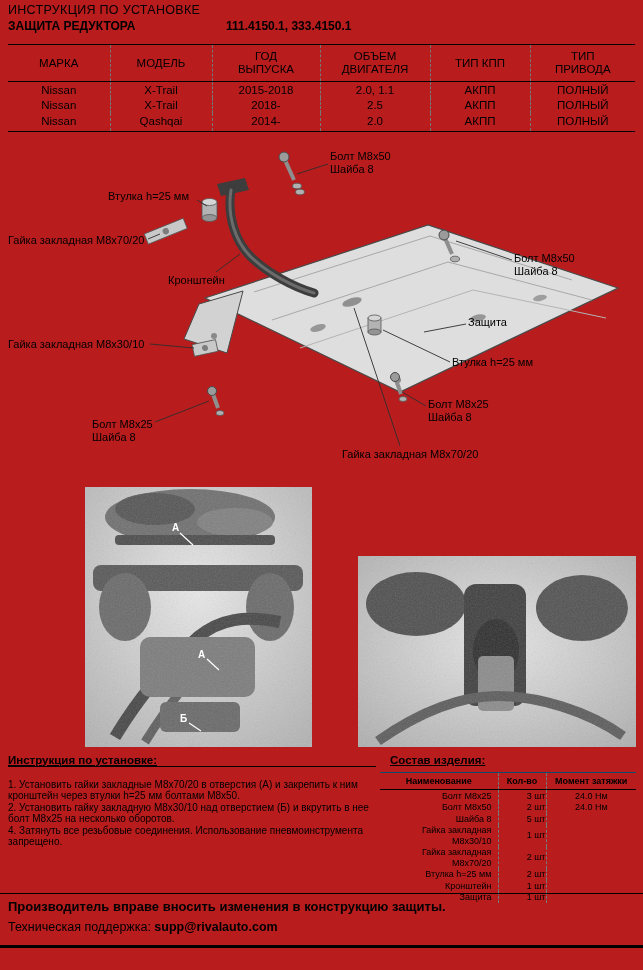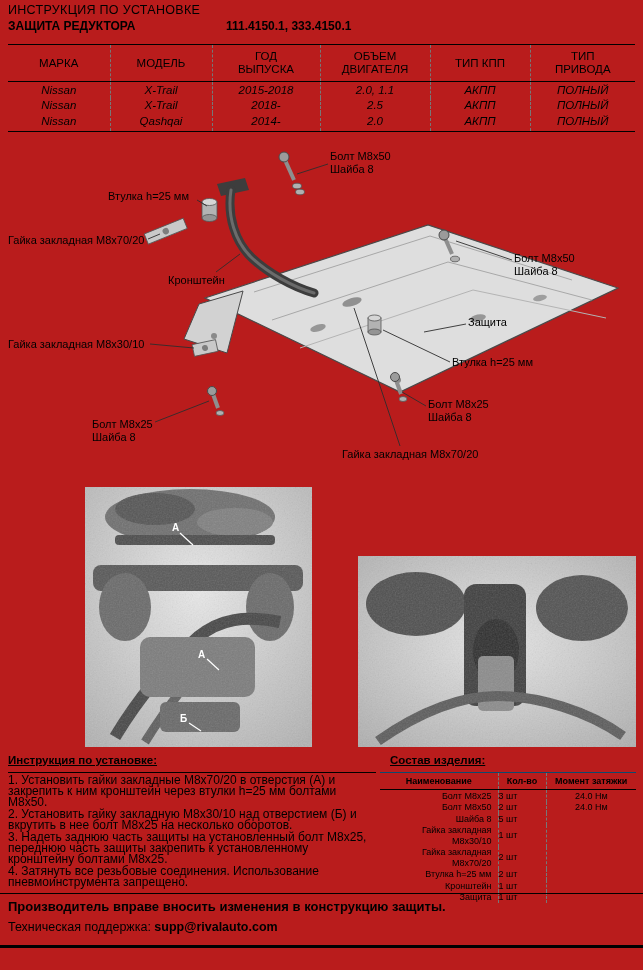--- a/index.html
+++ b/index.html
@@ -9,49 +9,49 @@
   
   .hdr{position:absolute;left:8px;top:3px;width:627px;}
   .hdr-line1{font-size:12.5px;letter-spacing:.3px;}
   .hdr-line2{position:relative;margin-top:2px;font-size:12px;font-weight:bold;height:16px;}
   .part-numbers{position:absolute;left:218px;top:0;}
 
   
   .fitment{position:absolute;left:8px;top:44px;width:627px;border-collapse:collapse;table-layout:fixed;}
   .fitment th{font-weight:normal;font-size:11.5px;text-align:center;vertical-align:middle;
               white-space:pre-line;padding:5px 2px;border-top:1.2px solid #000;border-bottom:1.2px solid #000;line-height:13px;}
-  .fitment td{font-size:11.5px;text-align:center;padding:1.5px 2px;line-height:12.5px;font-style:italic;}
+  .fitment td{font-size:11.5px;text-align:center;padding:1.5px 2px;line-height:12.5px;}
   .fitment th+th,.fitment td+td{border-left:1px dashed #777;}
   .fitment tbody tr:last-child td{border-bottom:1.2px solid #000;padding-bottom:4px;}
 
   
   .diagram{position:absolute;left:0;top:140px;width:643px;height:345px;}
   .diagram svg{position:absolute;left:0;top:0;}
   .dlabel{position:absolute;font-size:11px;line-height:13px;white-space:pre-line;}
 
   
   .photo{position:absolute;overflow:hidden;}
   .photo-left{left:85px;top:487px;width:227px;height:260px;}
   .photo-right{left:358px;top:556px;width:278px;height:191px;}
 
   
   .instructions{position:absolute;left:8px;top:754px;width:368px;}
   .sec-title{font-size:11.5px;font-weight:bold;text-decoration:underline;}
-  .steps{margin-top:6px;border-top:1px solid #000;padding-top:2px;font-size:12px;line-height:11px;}
+  .steps{border-top:1px solid #000;padding-top:12px;font-size:10px;line-height:11px;}
   .steps p{margin:0 0 1px 0;}
 
   .composition{position:absolute;left:380px;top:754px;width:256px;}
   .composition .sec-title{margin-left:10px;}
   .comp-table{width:100%;border-collapse:collapse;table-layout:fixed;margin-top:6px;}
   .comp-table th{font-size:9px;font-weight:bold;text-align:center;padding:3px 0;
                  border-top:1px solid #0c4a6e;border-bottom:1px solid #000;}
   .comp-table td{font-size:9px;padding:0.5px 0;line-height:10.5px;}
   .comp-table th+th,.comp-table td+td{border-left:1px dashed #777;}
   .comp-name{text-align:right;padding-right:6px !important;}
-  .comp-qty{text-align:left;}
+  .comp-qty{text-align:right;}
   .comp-torque{text-align:center;}
 
   .footer-divider{position:absolute;left:0;top:893px;width:643px;border-top:1px solid #000;}
   .footer-note{position:absolute;left:8px;top:899px;font-size:13px;font-weight:bold;}
   .footer-support{position:absolute;left:8px;top:920px;font-size:12.5px;}
   .footer-support b{font-weight:bold;}
   .bottom-rule{position:absolute;left:0;top:945px;width:643px;height:3px;background:#000;}
 </style>
 </head>
 <body>
@@ -268,21 +268,20 @@
       <path d="M 20,185 C 70,150 110,140 140,140 C 180,140 230,155 265,180" fill="none" stroke="#5c5c5c" stroke-width="10"></path>
       <rect width="278" height="191" filter="url(#grainR)" opacity="0.22"></rect>
     </svg>
   </div>
 
   <div class="instructions">
     <div class="sec-title">Инструкция по установке:</div>
     <div class="steps">
       <p>1. Установить гайки закладные М8х70/20 в отверстия (А) и закрепить к ним кронштейн через втулки h=25 мм болтами М8х50.</p>
       <p>2. Установить гайку закладную М8х30/10 над отверстием (Б) и вкрутить в нее болт М8х25 на несколько оборотов.</p>
-      <p>3. Надеть заднюю часть защиты на установленный болт М8х25, переднюю часть защиты закрепить к установленному кронштейну болтами М8х25.</p>
       <p>4. Затянуть все резьбовые соединения. Использование пневмоинструмента запрещено.</p>
     </div>
   </div>
 
   <div class="composition">
     <div class="sec-title">Состав изделия:</div>
     <table class="comp-table">
       <colgroup>
           <col style="width:118px">
           <col style="width:48px">

